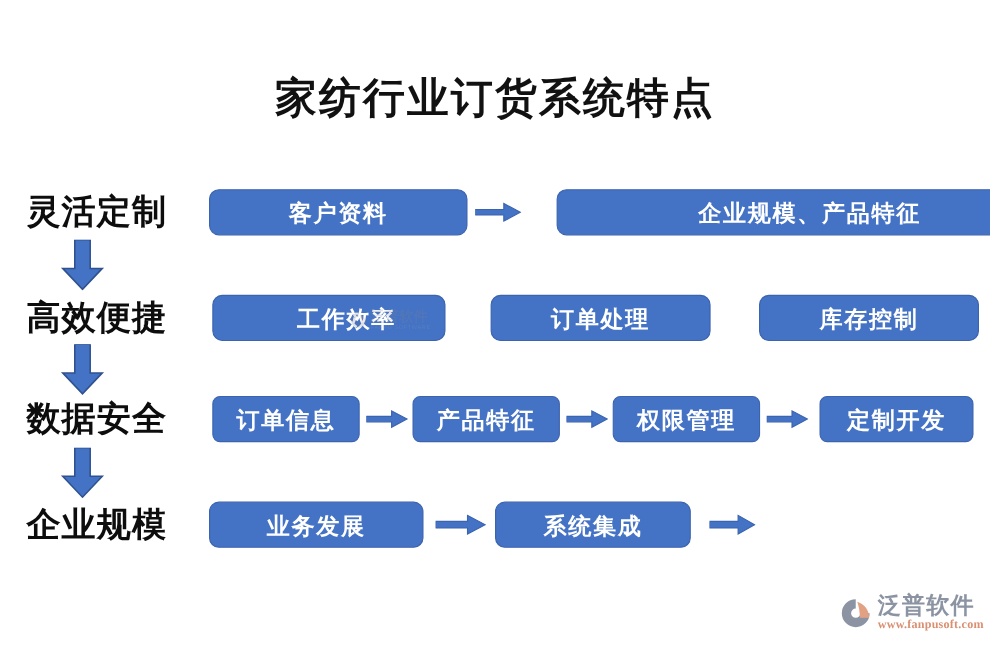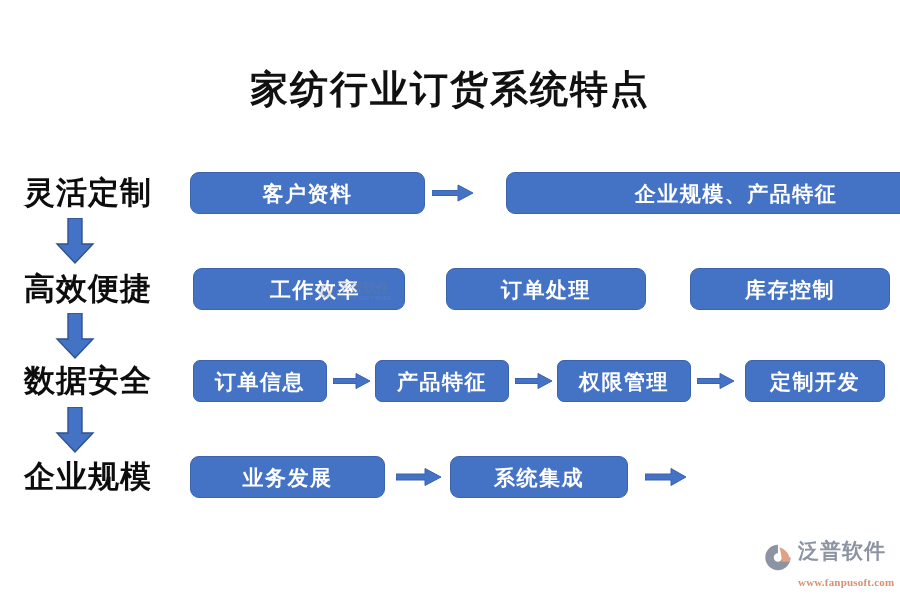--- a/index.html
+++ b/index.html
@@ -155,21 +155,21 @@
     font-family: "Liberation Sans", sans-serif;
     letter-spacing: 1px;
     line-height: 1.05;
   }
   #brand-logo .logo-url {
     font-size: 11px;
     font-weight: bold;
     color: #d98f72;
     font-family: "Liberation Serif", "DejaVu Serif", serif;
     letter-spacing: 0.2px;
-    margin-top: 14px;
+    margin-top: 0;
   }
 </style>
 </head>
 <body>
 
 <div id="canvas">
 
   <div id="page-title">家纺行业订货系统特点</div>
 
   <div class="row" style="top:172px;">

